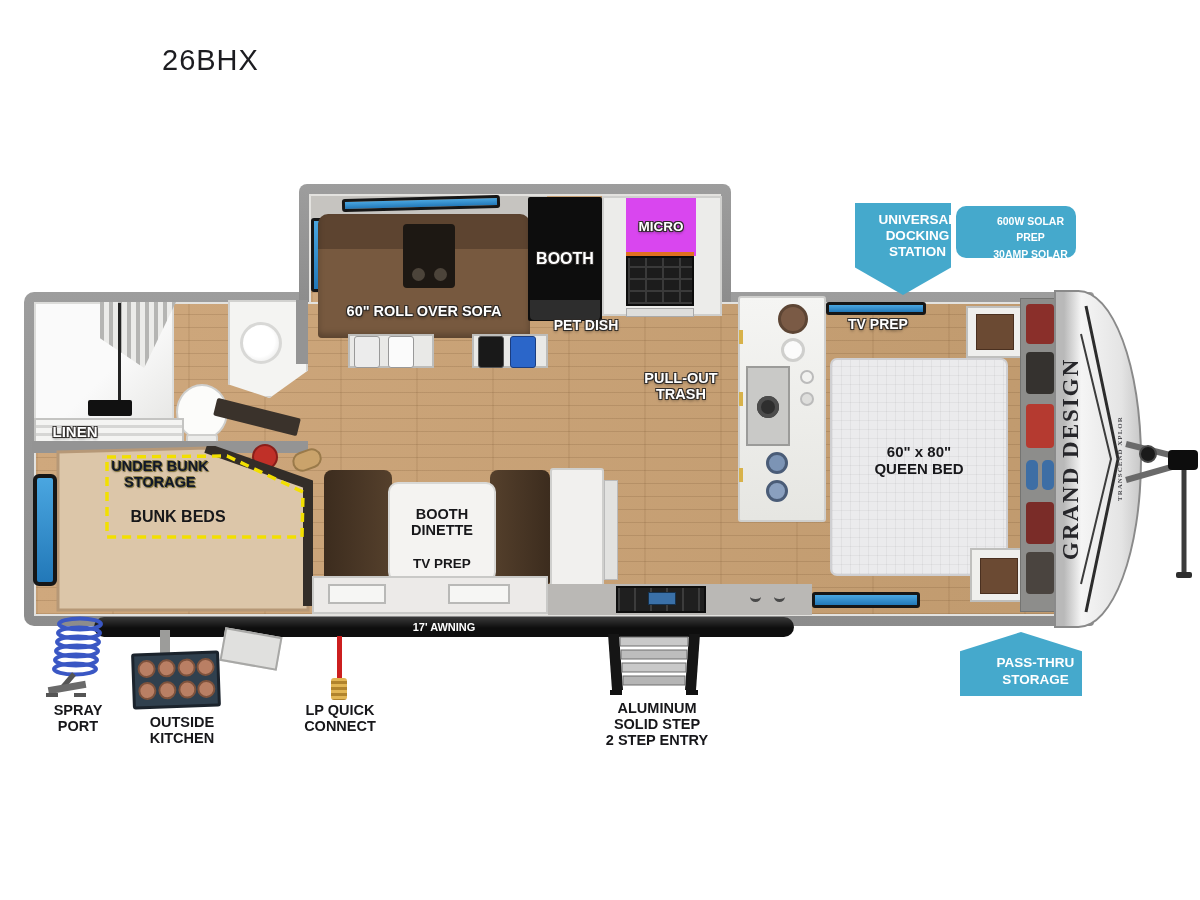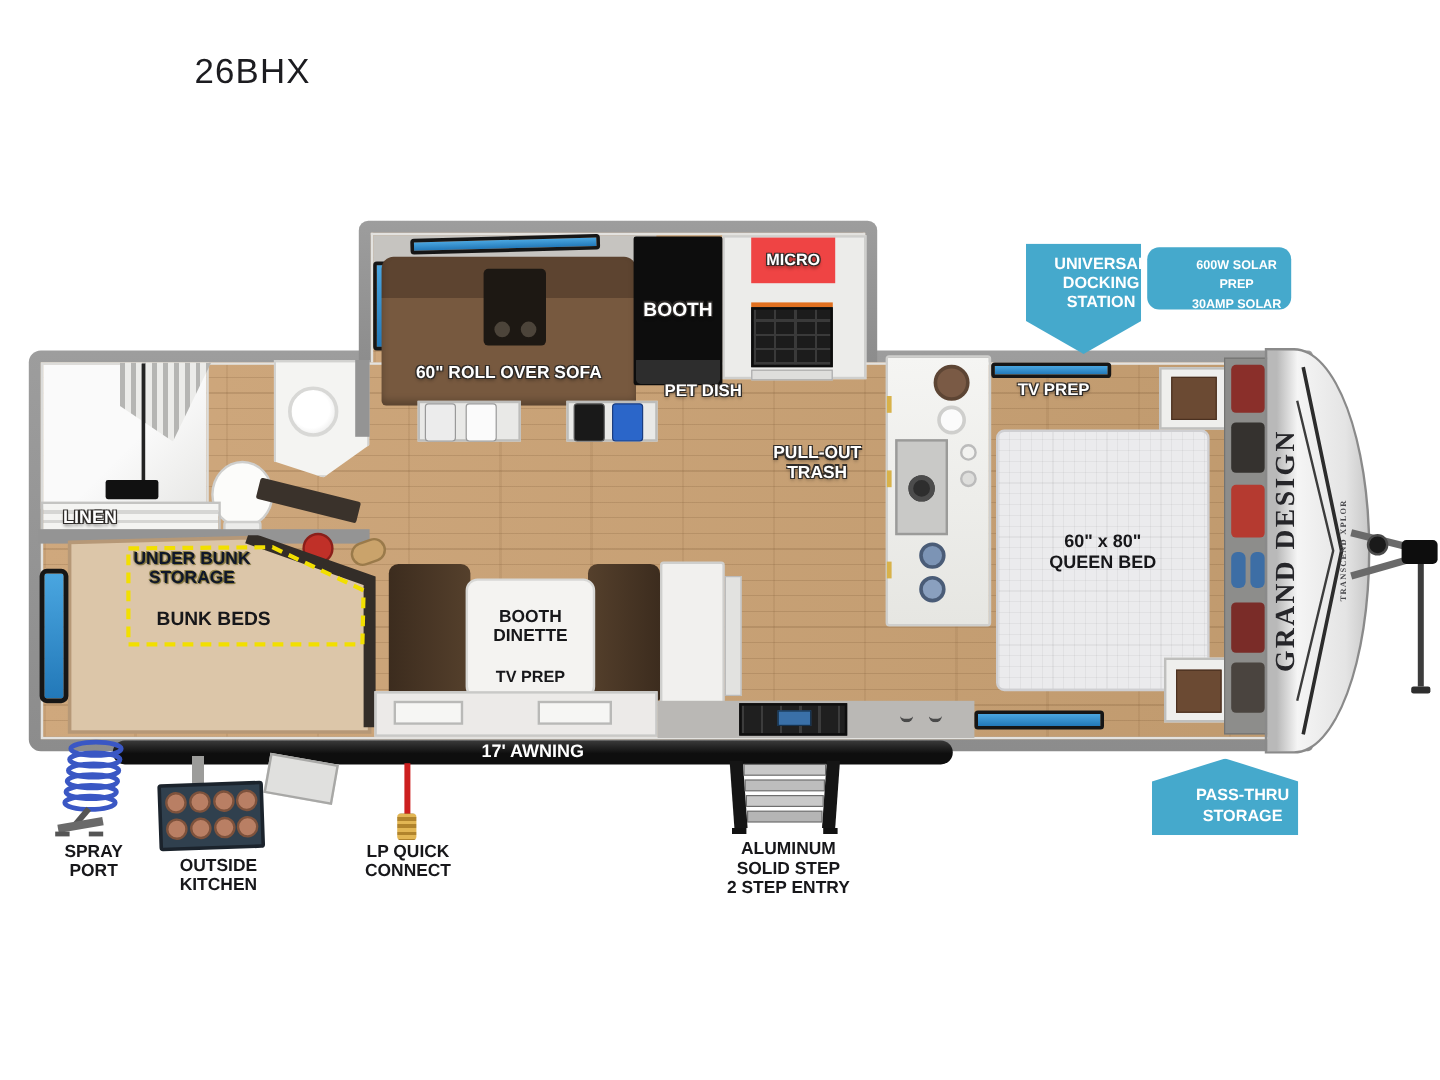--- a/index.html
+++ b/index.html
@@ -84,21 +84,21 @@
   <div class="abs" style="left:388px;top:336px;width:26px;height:32px;background:#fbfbfb;border:1px solid #999;border-radius:3px;"></div>
   <div class="abs" style="left:478px;top:336px;width:26px;height:32px;background:#191919;border:1px solid #555;border-radius:3px;"></div>
   <div class="abs" style="left:510px;top:336px;width:26px;height:32px;background:#2b66c9;border:1px solid #1b3d80;border-radius:3px;"></div>
 
   <div class="abs" style="left:602px;top:196px;width:120px;height:120px;background:#ececea;border:2px solid #cfcfcd;"></div>
   <div class="abs" style="left:528px;top:197px;width:74px;height:124px;background:#0d0d0d;border-radius:2px;display:flex;align-items:center;justify-content:center;">
     <div class="lbl lbl-outline" style="font-size:16px;color:#fff;">BOOTH</div>
   </div>
   <div class="abs" style="left:530px;top:300px;width:70px;height:20px;background:#2d2d2d;border-radius:0 0 4px 4px;"></div>
   <div class="abs lbl lbl-outline" style="left:546px;top:318px;width:80px;font-size:14px;">PET DISH</div>
-  <div class="abs" style="left:626px;top:198px;width:70px;height:38px;background:#ef4444;display:flex;align-items:center;justify-content:center;">
+  <div class="abs" style="left:626px;top:198px;width:70px;height:58px;background:#d946ef;display:flex;align-items:center;justify-content:center;">
     <div class="lbl lbl-outline" style="font-size:13.5px;">MICRO</div>
   </div>
   <div class="abs" style="left:626px;top:252px;width:68px;height:4px;background:#e07020;"></div>
   <div class="abs" style="left:626px;top:256px;width:68px;height:50px;background:#1c1c1c;background-image:repeating-linear-gradient(90deg,#3a3a3a 0 2px,transparent 2px 17px),repeating-linear-gradient(0deg,#3a3a3a 0 2px,transparent 2px 12px);border:2px solid #0c0c0c;"></div>
   <div class="abs" style="left:626px;top:308px;width:68px;height:9px;background:#dededc;border:1px solid #aaa;"></div>
 
   <div class="abs" style="left:324px;top:470px;width:68px;height:114px;background:linear-gradient(90deg,#3c2c1e,#55402c);border-radius:8px 8px 2px 2px;"></div>
   <div class="abs" style="left:490px;top:470px;width:60px;height:114px;background:linear-gradient(90deg,#55402c,#3c2c1e);border-radius:8px 8px 2px 2px;"></div>
   <div class="abs" style="left:388px;top:482px;width:108px;height:100px;background:#f4f3f1;border:2px solid #d8d8d6;border-radius:10px;"></div>
   <div class="abs lbl lbl-dark" style="left:390px;top:506px;width:104px;font-size:14.5px;">BOOTH
@@ -160,21 +160,21 @@
   <svg class="abs" style="left:1124px;top:418px;" width="76" height="178">
     <line x1="2" y1="26" x2="58" y2="40" stroke="#6a6a6a" stroke-width="6"></line>
     <line x1="2" y1="62" x2="58" y2="46" stroke="#6a6a6a" stroke-width="6"></line>
     <circle cx="24" cy="36" r="8" fill="#1a1a1a" stroke="#4a4a4a" stroke-width="2"></circle>
     <rect x="44" y="32" width="30" height="20" rx="4" fill="#0d0d0d"></rect>
     <line x1="60" y1="52" x2="60" y2="154" stroke="#3c3c3c" stroke-width="5"></line>
     <rect x="52" y="154" width="16" height="6" rx="2" fill="#2e2e2e"></rect>
   </svg>
 
   <div class="abs" style="left:94px;top:617px;width:700px;height:20px;background:linear-gradient(180deg,#3a3a3a,#0e0e0e 55%);border-radius:10px;display:flex;align-items:center;justify-content:center;">
-    <div class="lbl" style="color:#fff;font-size:15px;">17' AWNING</div>
+    <div class="lbl" style="color:#fff;font-size:11px;">17' AWNING</div>
   </div>
 
   <svg class="abs" style="left:40px;top:616px;" width="72" height="88">
     <g fill="none" stroke="#3a57c4" stroke-width="4">
       <ellipse cx="40" cy="8" rx="21" ry="5.5"></ellipse>
         <ellipse cx="39" cy="17" rx="21" ry="5.5"></ellipse>
       <ellipse cx="38" cy="26" rx="21" ry="5.5"></ellipse>
         <ellipse cx="37" cy="35" rx="21" ry="5.5"></ellipse>
       <ellipse cx="36" cy="44" rx="21" ry="5.5"></ellipse>
         <ellipse cx="35" cy="53" rx="21" ry="5.5"></ellipse>

